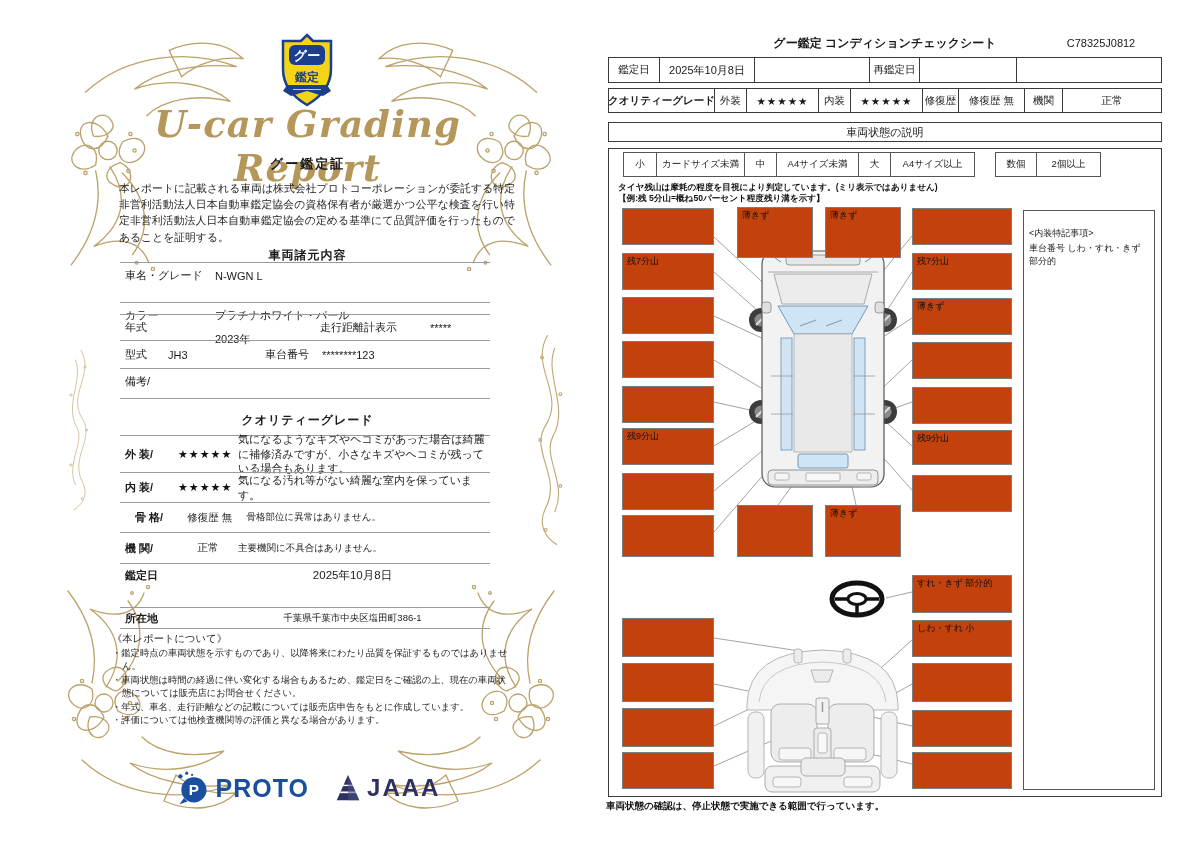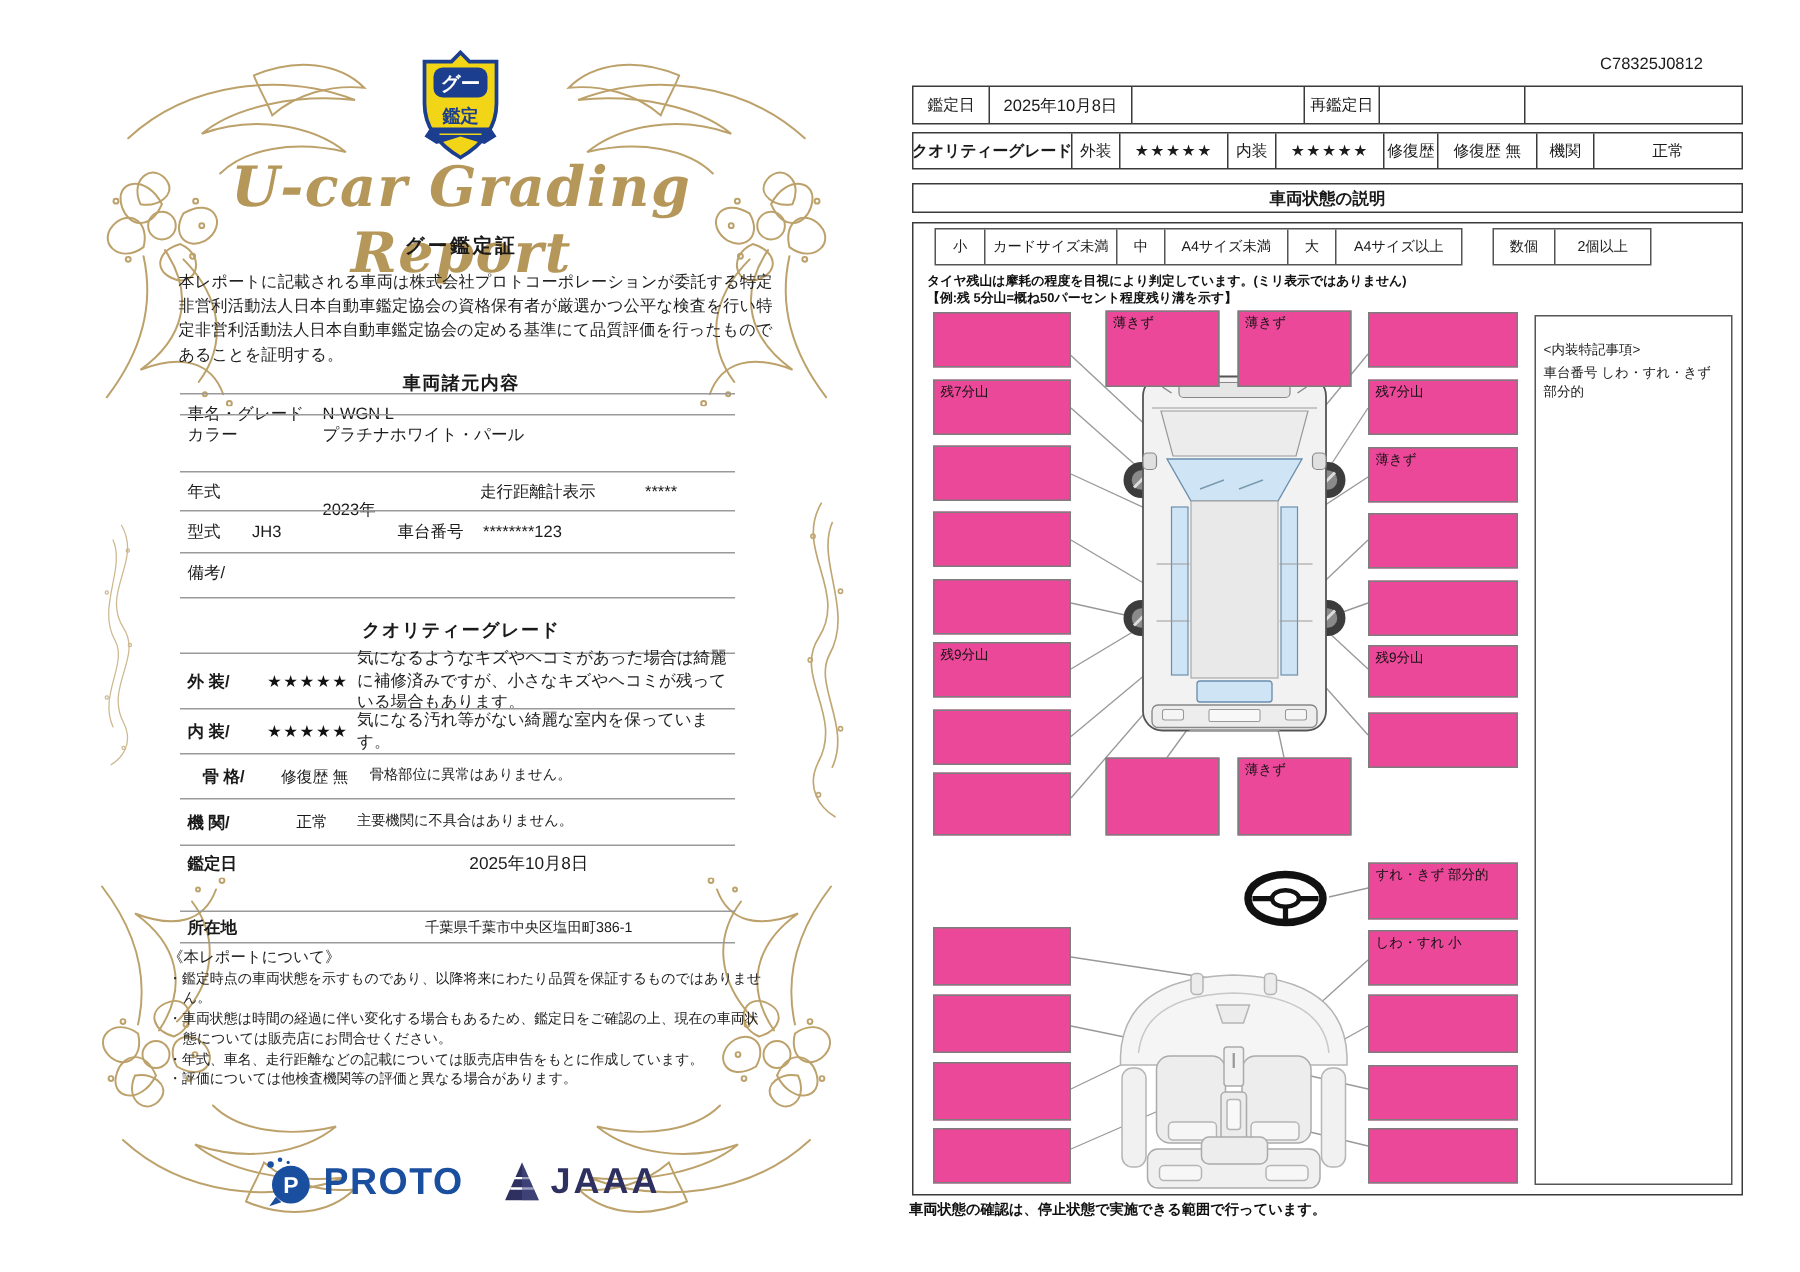--- a/index.html
+++ b/index.html
@@ -20,21 +20,21 @@
   .about{font-size:9.3px;line-height:1.38;color:#222;}
   .about div{padding-left:10px;text-indent:-10px;margin-bottom:1px;}
   
   .tbl{position:absolute;display:flex;border:1.5px solid #3a3a3a;box-sizing:border-box;background:#fff;}
   .tbl>div{border-left:1.5px solid #3a3a3a;display:flex;align-items:center;justify-content:center;
            font-size:10.5px;box-sizing:border-box;white-space:nowrap;overflow:hidden;}
   .tbl>div:first-child{border-left:none;}
   .tbl-thin{border-width:1px;border-color:#555;}
   .tbl-thin>div{border-left-width:1px;border-color:#555;font-size:9.5px;}
   .stars{font-size:12px;letter-spacing:1px;}
-  .lbox{position:absolute;border:1px solid #7d7d7d;background:#ec4899;font-size:9px;line-height:1.25;
+  .lbox{position:absolute;border:1px solid #7d7d7d;background:#c2410c;font-size:9px;line-height:1.25;
         padding:2px 4px;box-sizing:border-box;color:#111;white-space:nowrap;overflow:hidden;}
   .note-sm{font-size:8.6px;font-weight:600;color:#111;white-space:nowrap;}
   svg{display:block;}
 </style>
 </head>
 <body>
 
 <div class="canvas">
 
   <svg width="0" height="0" style="position:absolute">
@@ -106,21 +106,21 @@
   <div class="abs cert-sub" style="left:90px;top:155px;width:435px;">グー鑑定証</div>
   <div class="abs serif cert-intro" style="left:119px;top:180px;width:396px;">本レポートに記載される車両は株式会社プロトコーポレーションが委託する特定非営利活動法人日本自動車鑑定協会の資格保有者が厳選かつ公平な検査を行い特定非営利活動法人日本自動車鑑定協会の定める基準にて品質評価を行ったものであることを証明する。</div>
 
   <div class="abs sec-title" style="left:90px;top:247px;width:435px;">車両諸元内容</div>
 
   <div class="abs" style="left:120px;top:262px;width:370px;height:136px;border-bottom:1px solid #9a9a9a;">
     <div class="srow" style="top:0;height:26px">
       <span style="margin-left:5px;width:90px;">車名・グレード</span>
       <span>N-WGN L</span>
     </div>
-    <div class="srow" style="top:14px;height:26px">
+    <div class="srow" style="top:40px;height:26px">
       <span style="margin-left:5px;width:90px;">カラー</span>
       <span>プラチナホワイト・パール</span>
     </div>
     <div class="srow" style="top:52px;height:26px">
       <span style="margin-left:5px;width:90px;">年式</span>
       <span style="width:105px;margin-top:24px;">2023年</span>
       <span style="width:110px;">走行距離計表示</span>
       <span>*****</span>
     </div>
     <div class="srow" style="top:78px;height:28px">
@@ -191,20 +191,21 @@
       <svg width="26" height="30" viewBox="0 0 30 34">
         <path d="M15,2 L28,31 H2 Z" fill="#2e3160"></path>
         <line x1="6" y1="22" x2="24" y2="22" stroke="#fff" stroke-width="2"></line>
         <line x1="9" y1="14" x2="21" y2="14" stroke="#fff" stroke-width="1.6"></line>
         <path d="M15,2 L15,31 L28,31 Z" fill="#4a4e86" opacity="0.55"></path>
       </svg>
       <span style="font-size:24px;font-weight:bold;color:#2e3160;letter-spacing:2px;">JAAA</span>
     </div>
   </div>
 
+  <div class="abs" style="left:608px;top:35px;width:554px;text-align:center;font-size:12px;font-weight:bold;">グー鑑定 コンディションチェックシート</div>
   <div class="abs" style="left:1040px;top:37px;width:122px;text-align:center;font-size:11px;">C78325J0812</div>
 
   <div class="tbl" style="left:608px;top:57px;width:554px;height:26px;">
     <div style="width:50px;">鑑定日</div>
     <div style="width:95px;font-size:11px;">2025年10月8日</div>
     <div style="width:115px;"></div>
     <div style="width:50px;">再鑑定日</div>
     <div style="width:97px;"></div>
     <div style="flex:1;"></div>
   </div>
@@ -215,21 +216,21 @@
     <div class="stars" style="width:72px;">★★★★★</div>
     <div style="width:32px;">内装</div>
     <div class="stars" style="width:72px;">★★★★★</div>
     <div style="width:36px;">修復歴</div>
     <div style="width:66px;">修復歴 無</div>
     <div style="width:38px;">機関</div>
     <div style="flex:1;">正常</div>
   </div>
 
   <div class="abs" style="left:608px;top:122px;width:554px;height:20px;border:1.5px solid #3a3a3a;box-sizing:border-box;display:flex;align-items:center;justify-content:center;">
-    <span style="font-size:11px;font-weight:bold;">車両状態の説明</span>
+    <span style="font-size:11px;font-weight:normal;">車両状態の説明</span>
   </div>
   <div class="abs" style="left:608px;top:148px;width:554px;height:649px;border:1.5px solid #3a3a3a;box-sizing:border-box;background:#fff;"></div>
 
   <div class="tbl tbl-thin" style="left:623px;top:152px;width:352px;height:25px;">
     <div style="width:32px;">小</div>
     <div style="width:88px;">カードサイズ未満</div>
     <div style="width:32px;">中</div>
     <div style="width:82px;">A4サイズ未満</div>
     <div style="width:32px;">大</div>
     <div style="flex:1;">A4サイズ以上</div>

